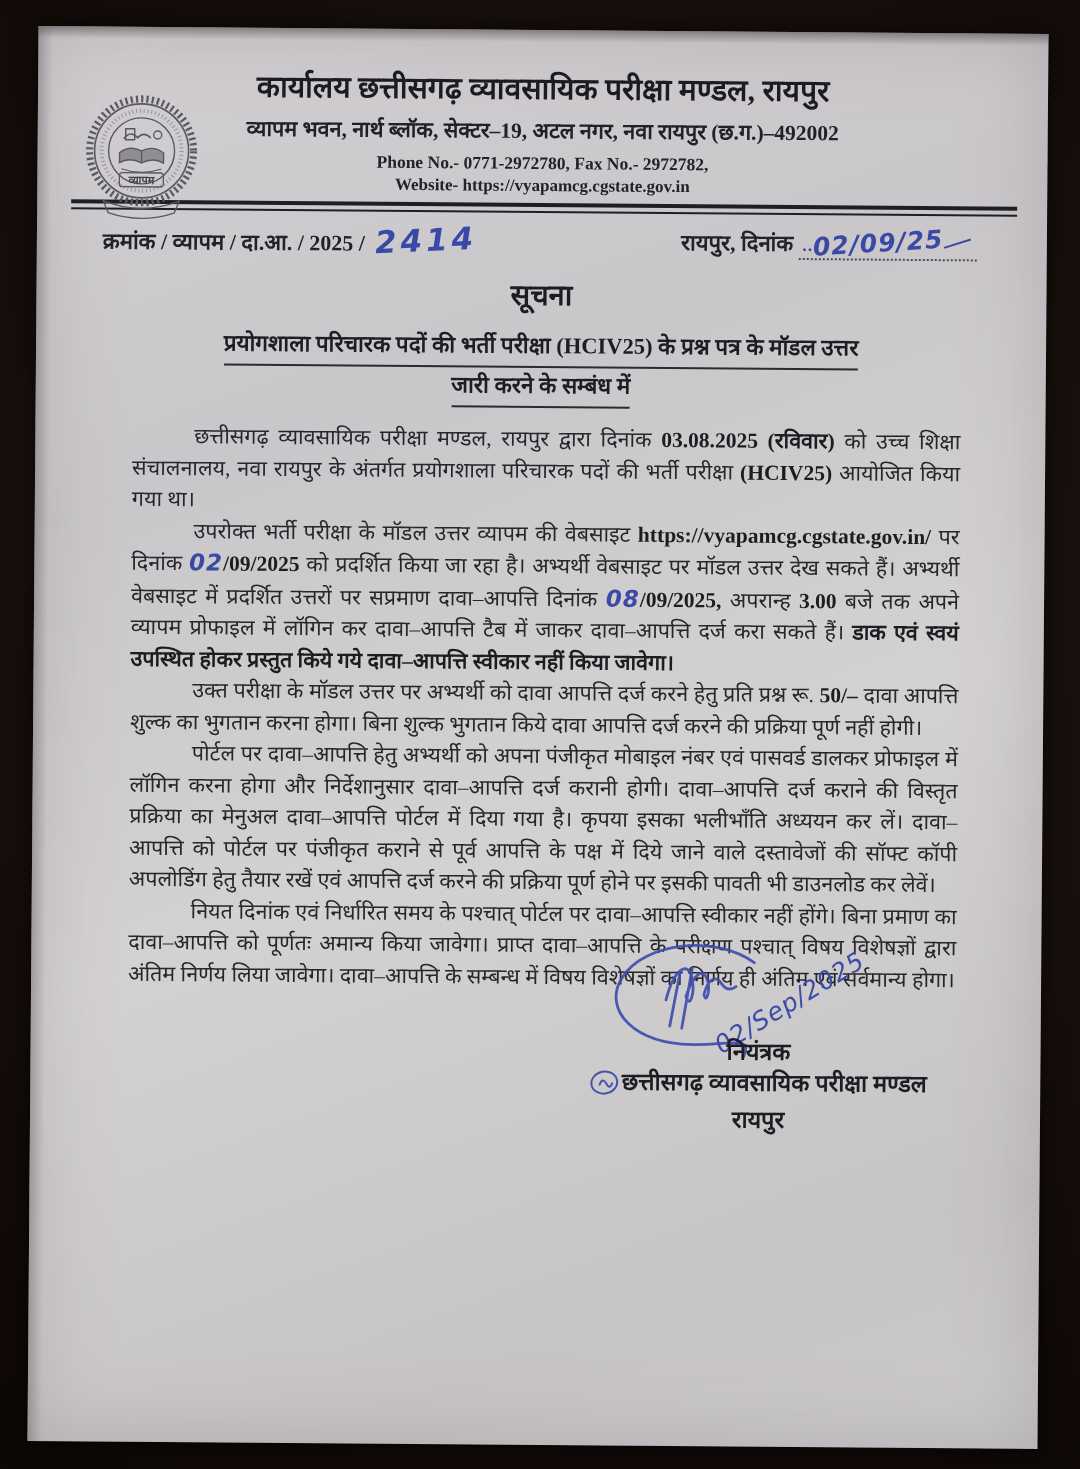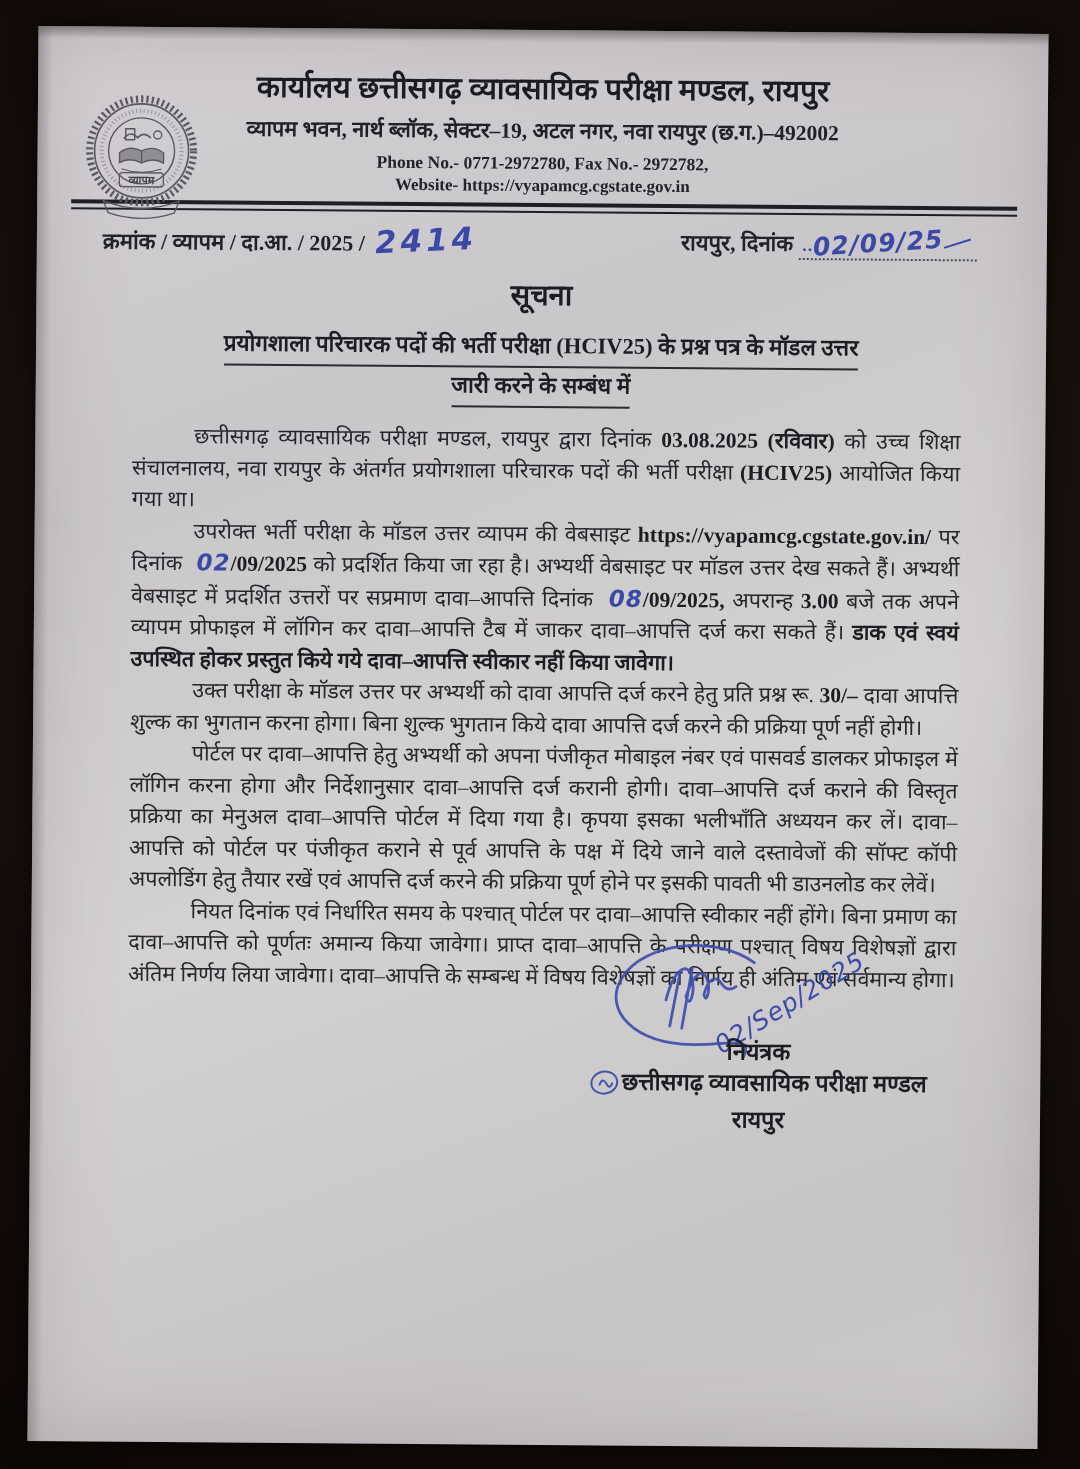--- a/index.html
+++ b/index.html
@@ -46,21 +46,21 @@
 
   
   .title{text-align:center;font-size:29px;font-weight:bold;margin-top:16px;color:#1d1c21;}
   .subject{text-align:center;font-size:22.5px;font-weight:bold;margin-top:15px;line-height:36px;color:#1e1d22;}
   .subject .u{display:inline-block;border-bottom:2px solid #2b2a2f;padding-bottom:2px;}
 
   
   .body-text{margin:16px 85px 0 97px;font-size:21.5px;line-height:31.5px;text-align:justify;color:#27262b;}
   .body-text p{margin:0;text-indent:62px;}
   .body-text .b{font-weight:bold;color:#1d1c21;}
-  .body-text .hw{font-size:23px;letter-spacing:1px;margin-left:8px;}
+  .body-text .hw{font-size:23px;letter-spacing:1px;}
 
   
   .sig-block{position:absolute;right:62px;top:905px;width:440px;text-align:center;}
   .sig-scribble{display:block;margin:0 auto -30px auto;}
   .sig-line{font-size:23.5px;font-weight:bold;line-height:31px;color:#1e1d22;}
   .sig-org{position:relative;}
   .seal-mark{display:inline-block;vertical-align:-6px;margin-right:2px;}
 </style>
 </head>
 <body>
@@ -103,21 +103,21 @@
   <div class="title">सूचना</div>
 
   <div class="subject">
     <div><span class="u">प्रयोगशाला परिचारक पदों की भर्ती परीक्षा (HCIV25) के प्रश्न पत्र के मॉडल उत्तर</span></div>
     <div><span class="u">जारी करने के सम्बंध में</span></div>
   </div>
 
   <div class="body-text">
     <p><span>छत्तीसगढ़ व्यावसायिक परीक्षा मण्डल, रायपुर द्वारा दिनांक </span><span class="b">03.08.2025 (रविवार)</span><span> को उच्च शिक्षा संचालनालय, नवा रायपुर के अंतर्गत प्रयोगशाला परिचारक पदों की भर्ती परीक्षा </span><span class="b">(HCIV25)</span><span> आयोजित किया गया था।</span></p>
     <p><span>उपरोक्त भर्ती परीक्षा के मॉडल उत्तर व्यापम की वेबसाइट </span><span class="b">https://vyapamcg.cgstate.gov.in/</span><span> पर दिनांक </span><span class="hw">02</span><span class="b">/09/2025</span><span> को प्रदर्शित किया जा रहा है। अभ्यर्थी वेबसाइट पर मॉडल उत्तर देख सकते हैं। अभ्यर्थी वेबसाइट में प्रदर्शित उत्तरों पर सप्रमाण दावा–आपत्ति दिनांक </span><span class="hw">08</span><span class="b">/09/2025,</span><span> अपरान्ह </span><span class="b">3.00</span><span> बजे तक अपने व्यापम प्रोफाइल में लॉगिन कर दावा–आपत्ति टैब में जाकर दावा–आपत्ति दर्ज करा सकते हैं। </span><span class="b">डाक एवं स्वयं उपस्थित होकर प्रस्तुत किये गये दावा–आपत्ति स्वीकार नहीं किया जावेगा।</span></p>
-    <p><span>उक्त परीक्षा के मॉडल उत्तर पर अभ्यर्थी को दावा आपत्ति दर्ज करने हेतु प्रति प्रश्न रू. </span><span class="b">30/–</span><span> दावा आपत्ति शुल्क का भुगतान करना होगा। बिना शुल्क भुगतान किये दावा आपत्ति दर्ज करने की प्रक्रिया पूर्ण नहीं होगी।</span></p>
+    <p><span>उक्त परीक्षा के मॉडल उत्तर पर अभ्यर्थी को दावा आपत्ति दर्ज करने हेतु प्रति प्रश्न रू. </span><span class="b">50/–</span><span> दावा आपत्ति शुल्क का भुगतान करना होगा। बिना शुल्क भुगतान किये दावा आपत्ति दर्ज करने की प्रक्रिया पूर्ण नहीं होगी।</span></p>
     <p><span>पोर्टल पर दावा–आपत्ति हेतु अभ्यर्थी को अपना पंजीकृत मोबाइल नंबर एवं पासवर्ड डालकर प्रोफाइल में लॉगिन करना होगा और निर्देशानुसार दावा–आपत्ति दर्ज करानी होगी। दावा–आपत्ति दर्ज कराने की विस्तृत प्रक्रिया का मेनुअल दावा–आपत्ति पोर्टल में दिया गया है। कृपया इसका भलीभाँति अध्ययन कर लें। दावा–आपत्ति को पोर्टल पर पंजीकृत कराने से पूर्व आपत्ति के पक्ष में दिये जाने वाले दस्तावेजों की सॉफ्ट कॉपी अपलोडिंग हेतु तैयार रखें एवं आपत्ति दर्ज करने की प्रक्रिया पूर्ण होने पर इसकी पावती भी डाउनलोड कर लेवें।</span></p>
     <p><span>नियत दिनांक एवं निर्धारित समय के पश्चात् पोर्टल पर दावा–आपत्ति स्वीकार नहीं होंगे। बिना प्रमाण का दावा–आपत्ति को पूर्णतः अमान्य किया जावेगा। प्राप्त दावा–आपत्ति के परीक्षण पश्चात् विषय विशेषज्ञों द्वारा अंतिम निर्णय लिया जावेगा। दावा–आपत्ति के सम्बन्ध में विषय विशेषज्ञों का निर्णय ही अंतिम एवं सर्वमान्य होगा।</span></p>
   </div>
 
   <div class="sig-block">
     <svg class="sig-scribble" width="330" height="130" viewBox="0 0 330 130" aria-hidden="true">
       <g fill="none" stroke="#3f50ae" stroke-width="2.8" stroke-linecap="round" opacity="0.92">
         <path d="M160,26 C122,-2 50,6 28,42 C10,70 34,104 88,108 C132,111 160,96 150,120"></path>
         <path d="M72,64 C80,32 94,24 98,42 C101,56 96,74 92,60 C100,36 110,30 114,46 C116,56 112,68 110,58 C114,42 122,38 128,48 Q134,56 142,50"></path>
         <path d="M86,36 L76,90"></path>

